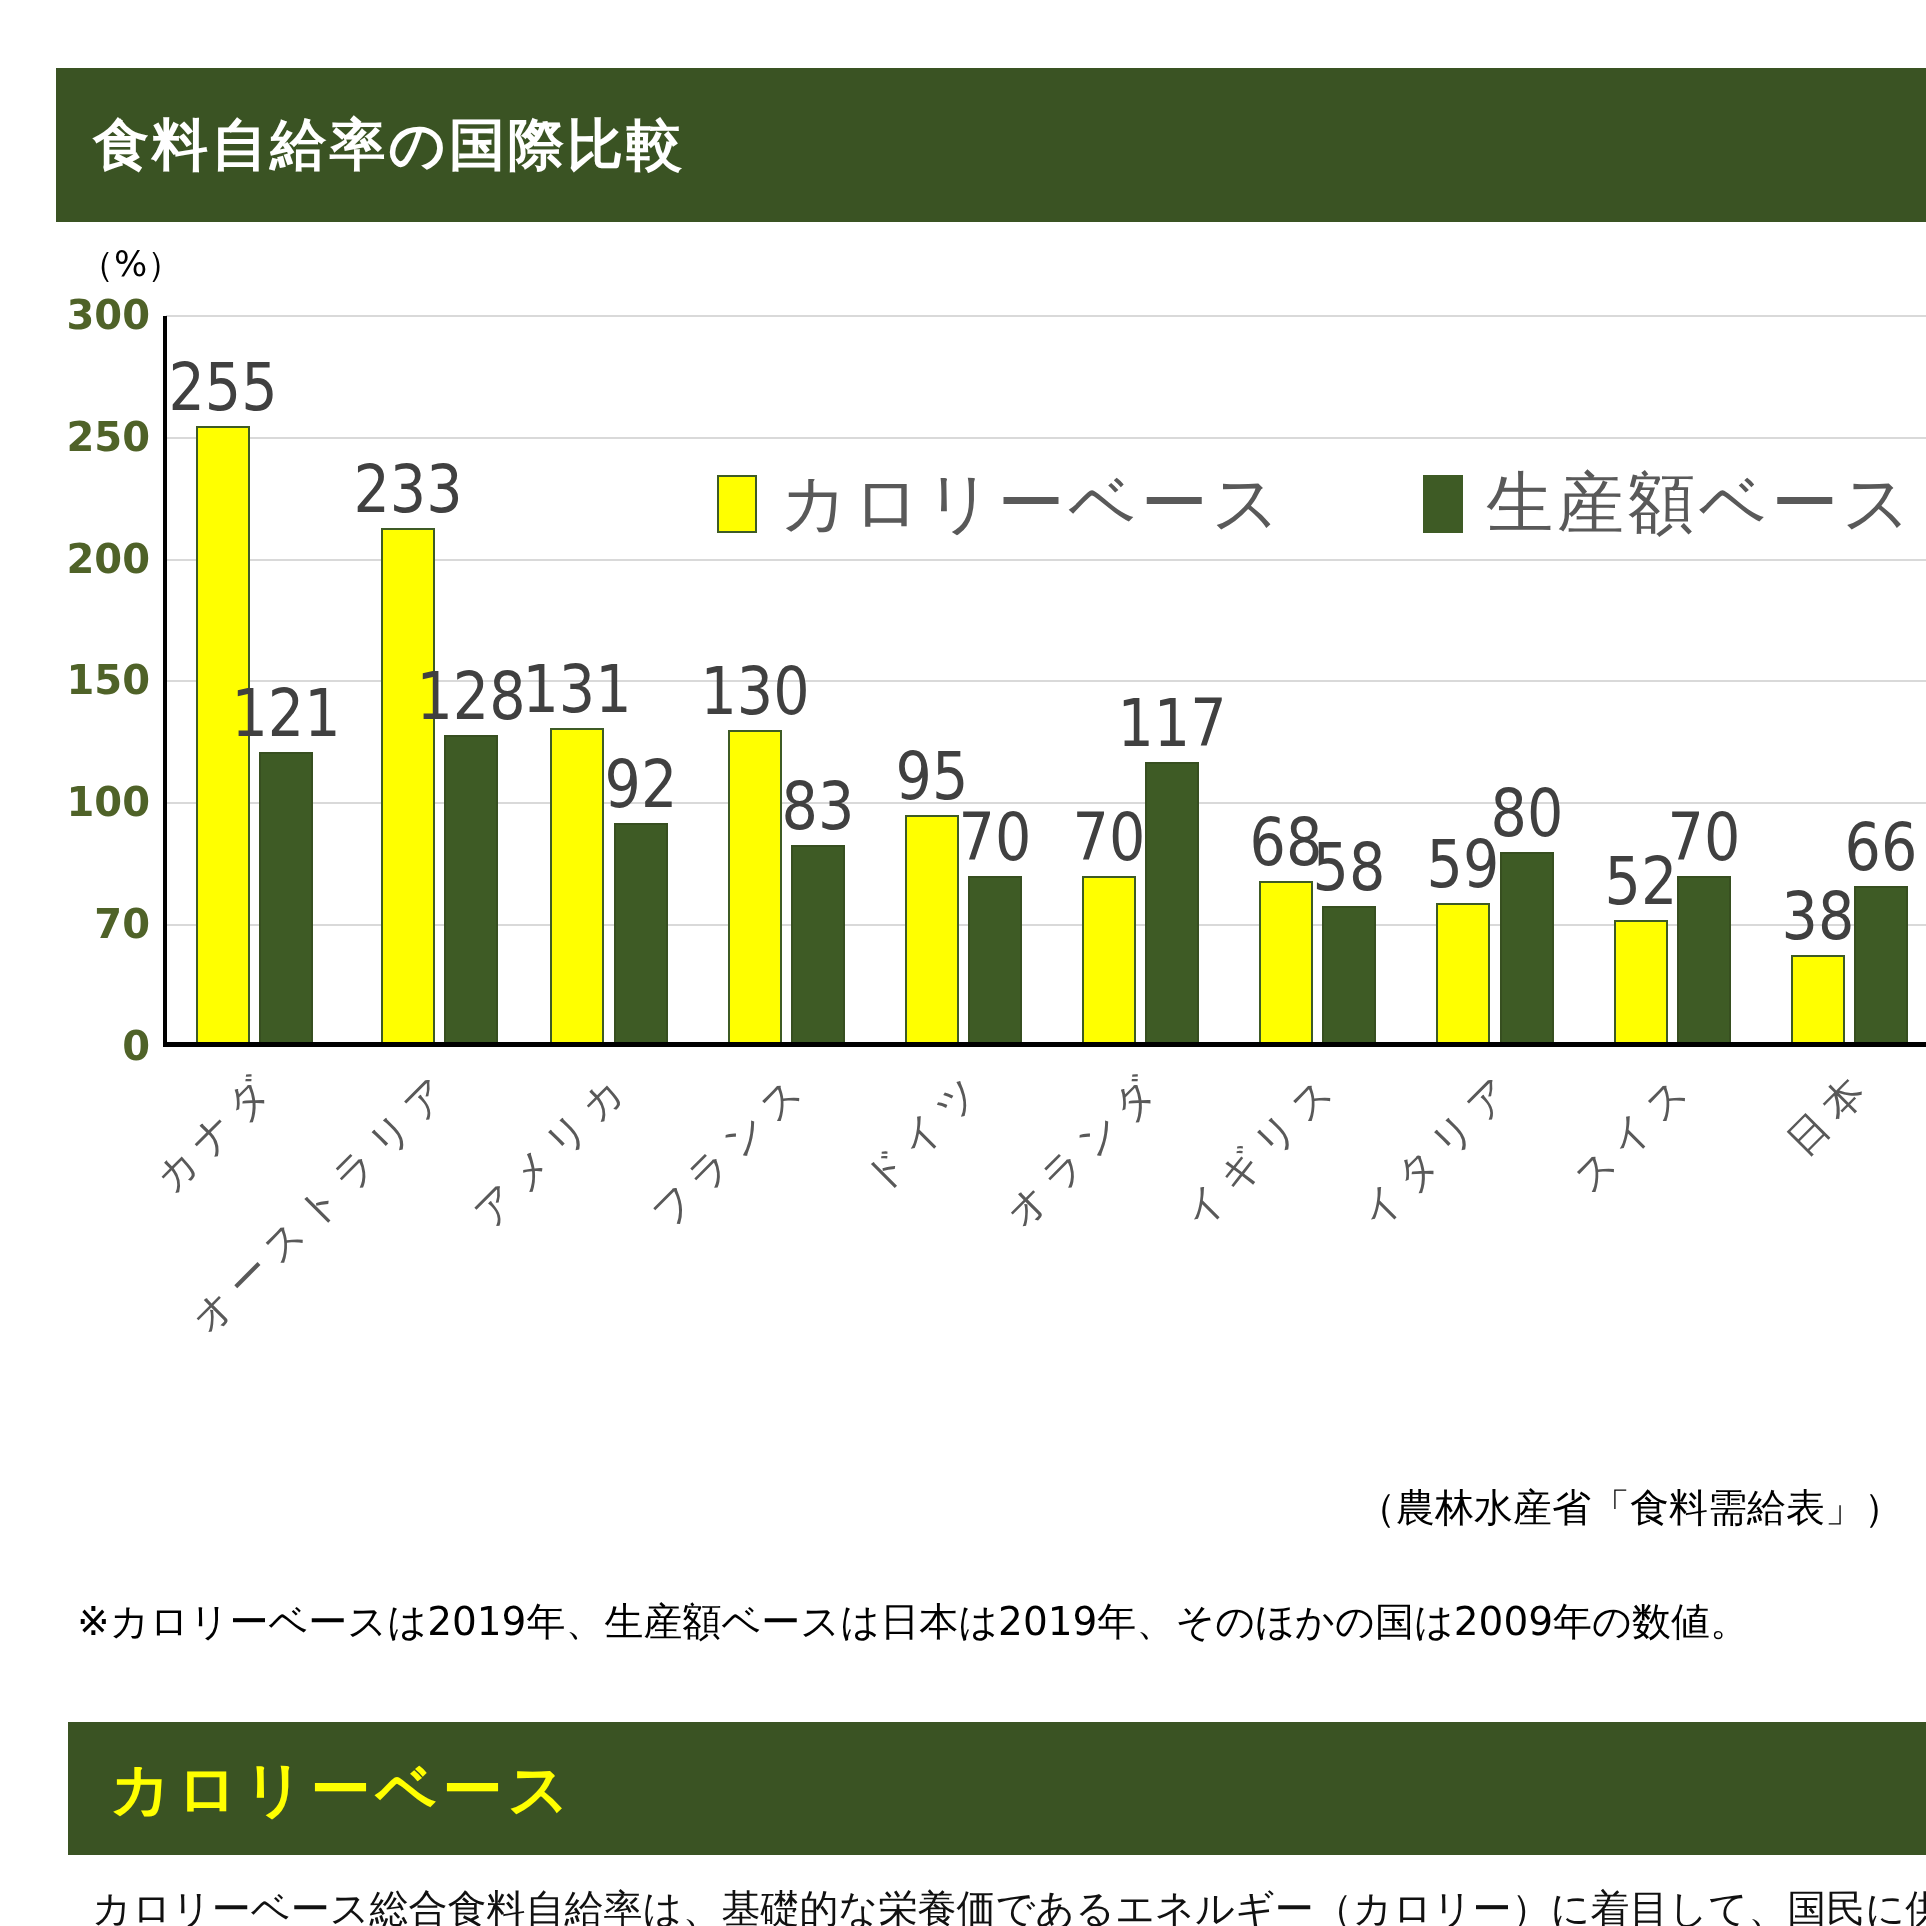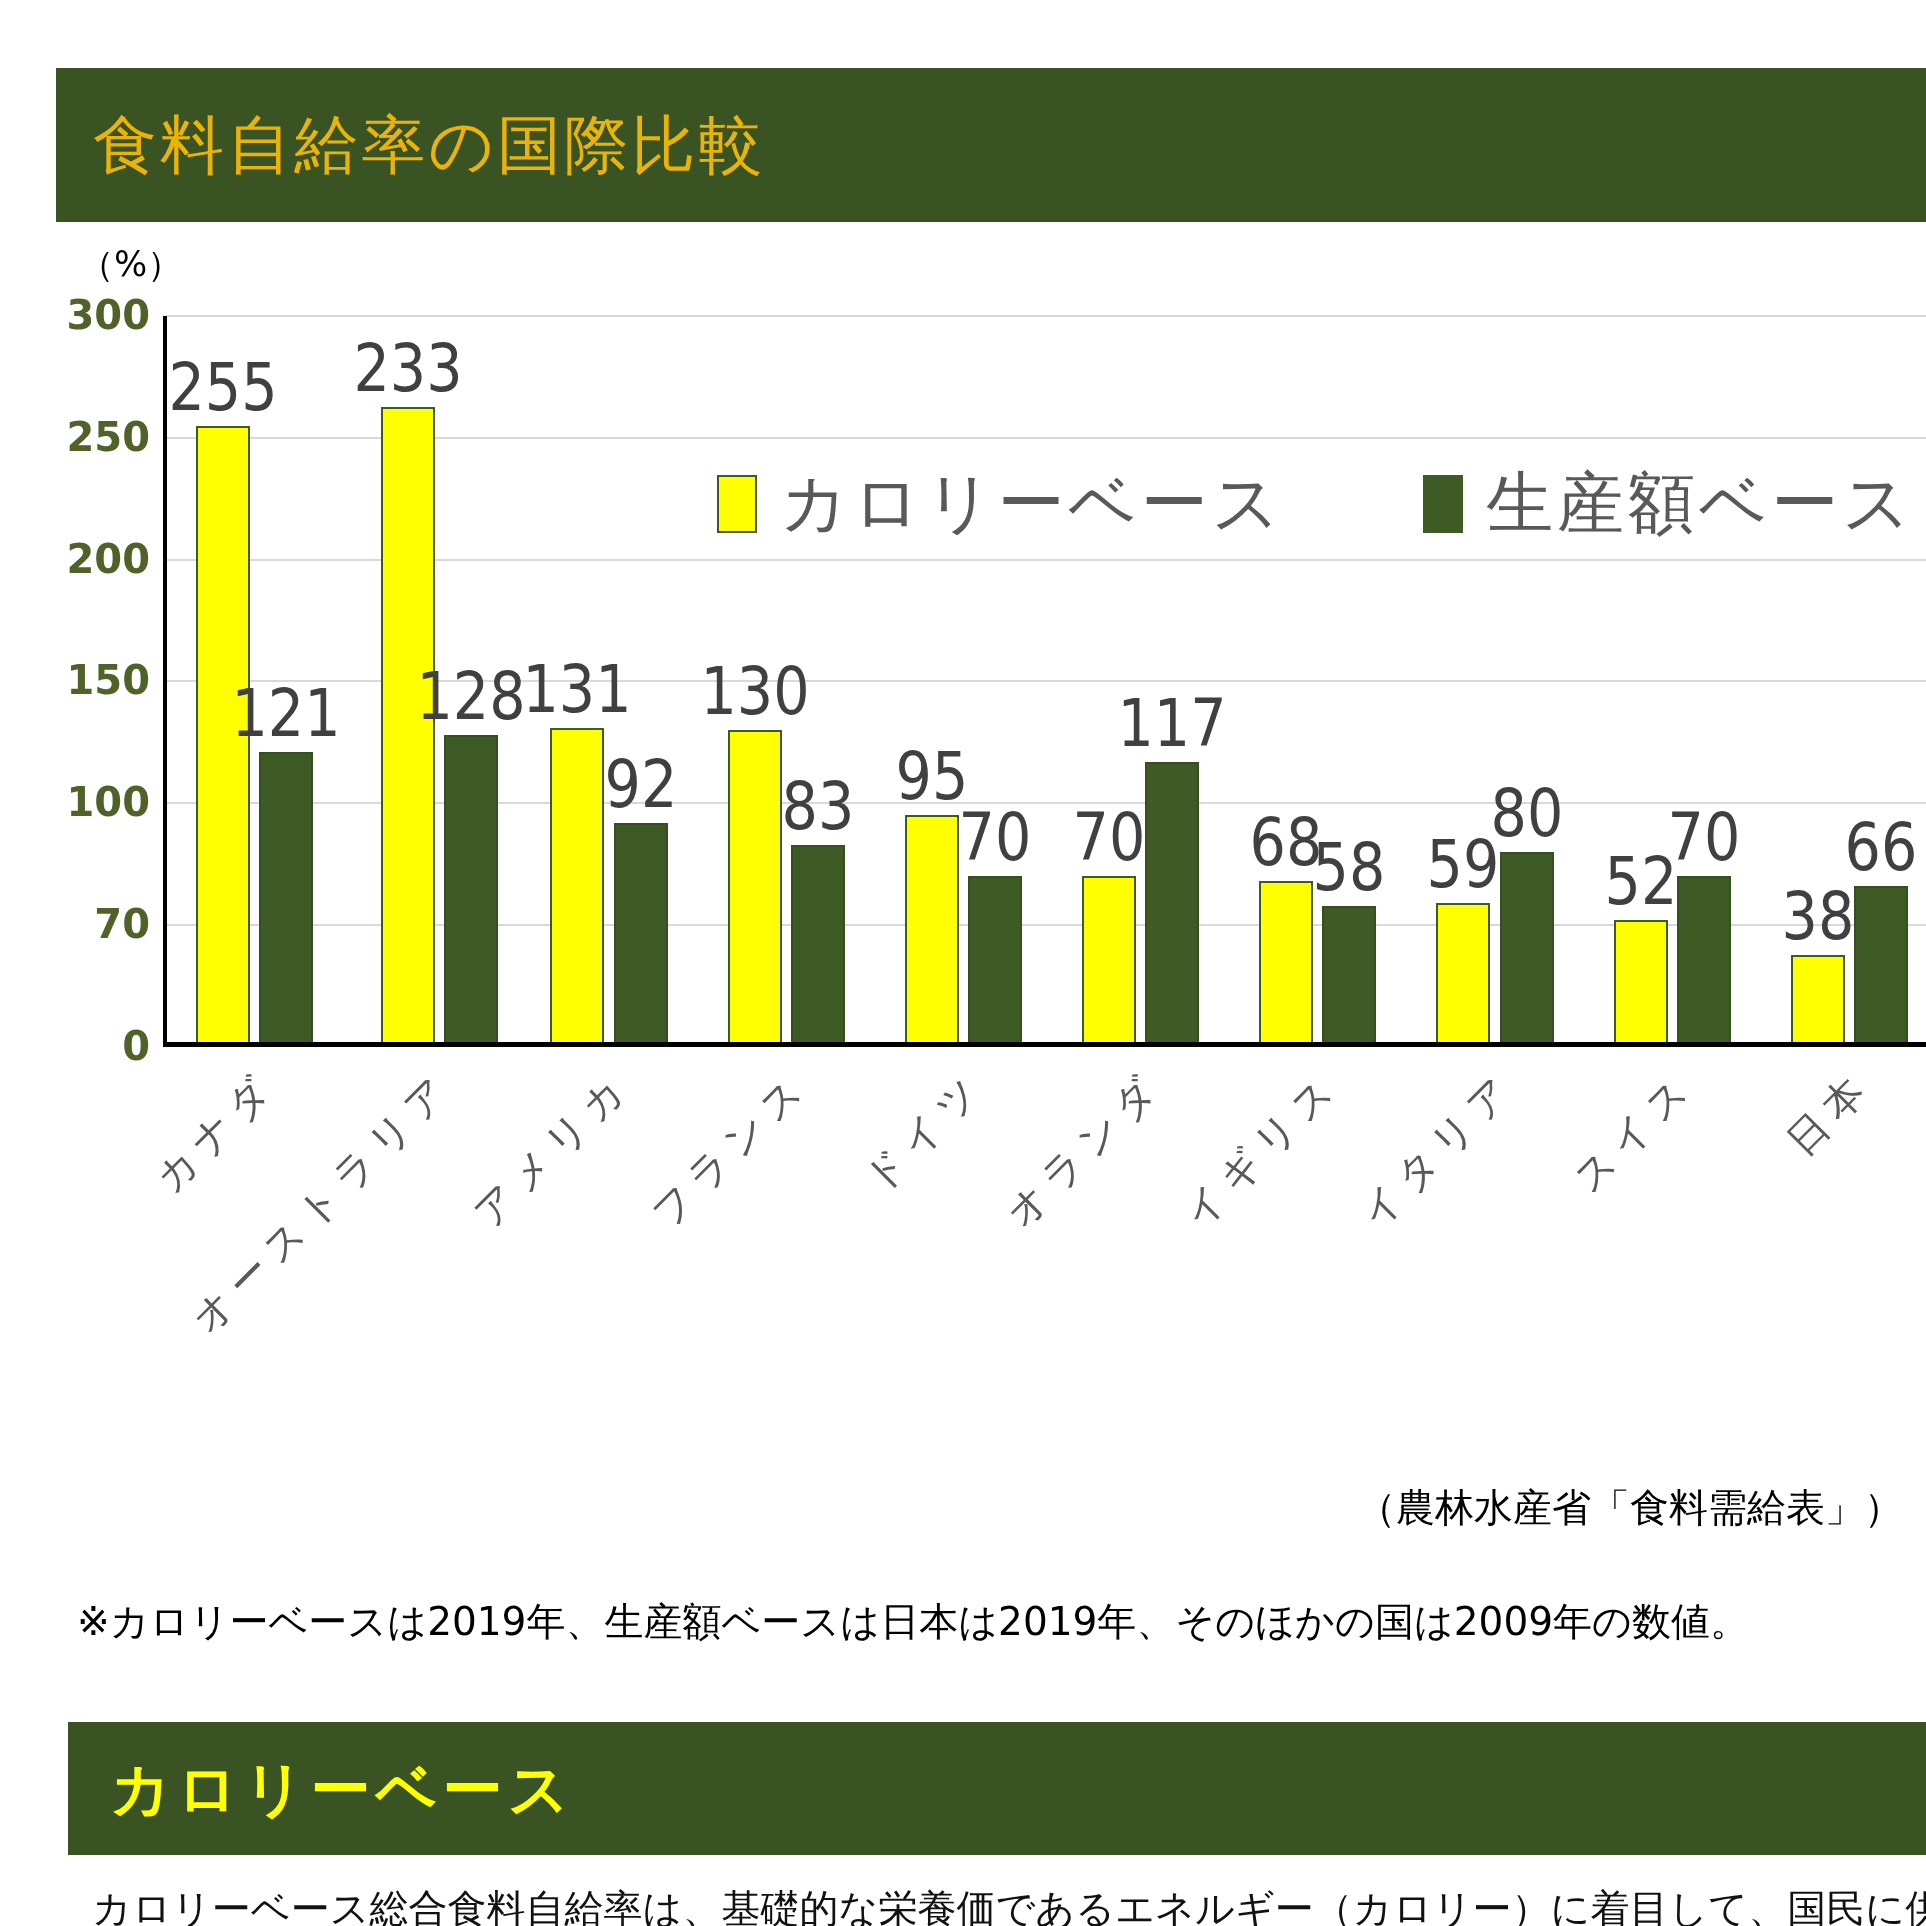--- a/index.html
+++ b/index.html
@@ -7,21 +7,21 @@
     width:2105px; height:2774px; position:relative; background:#ffffff;
     font-family:"DejaVu Sans","Liberation Sans",sans-serif;
     overflow:hidden;
   }
   
   #title-bar {
     position:absolute; left:56px; top:68px; width:1908px; height:154px;
     background:#3a5323; display:flex; align-items:center;
   }
   #title-text {
-    color:#eab308; font-size:64px; font-weight:normal;
+    color:#ffffff; font-size:56px; font-weight:bold;
     padding-left:37px; letter-spacing:3.1px; line-height:1;
   }
   
   #unit-label { position:absolute; left:79px; top:247px; font-size:35px; color:#000; line-height:1; }
   #y-ticks { position:absolute; left:46px; top:316px; width:104px; height:731px; }
   .y-tick {
     position:absolute; right:0; width:100%; text-align:right;
     font-size:40px; font-weight:bold; color:#4f6228; line-height:1;
   }
   #plot { position:absolute; left:166px; top:316px; width:1772px; height:731px; }
@@ -87,21 +87,21 @@
     <div id="bars">
         <div class="group">
           <div class="bar s-calorie" style="height: 621px;">
             <div class="value-label">255</div>
           </div>
           <div class="bar s-production" style="height: 295px;">
             <div class="value-label">121</div>
           </div>
         </div>
         <div class="group">
-          <div class="bar s-calorie" style="height: 640px; margin-left: 16px;">
+          <div class="bar s-calorie" style="height: 519px; margin-left: 16px;">
             <div class="value-label">233</div>
           </div>
           <div class="bar s-production" style="height: 312px;">
             <div class="value-label">128</div>
           </div>
         </div>
         <div class="group">
           <div class="bar s-calorie" style="height: 319px;">
             <div class="value-label">131</div>
           </div>

